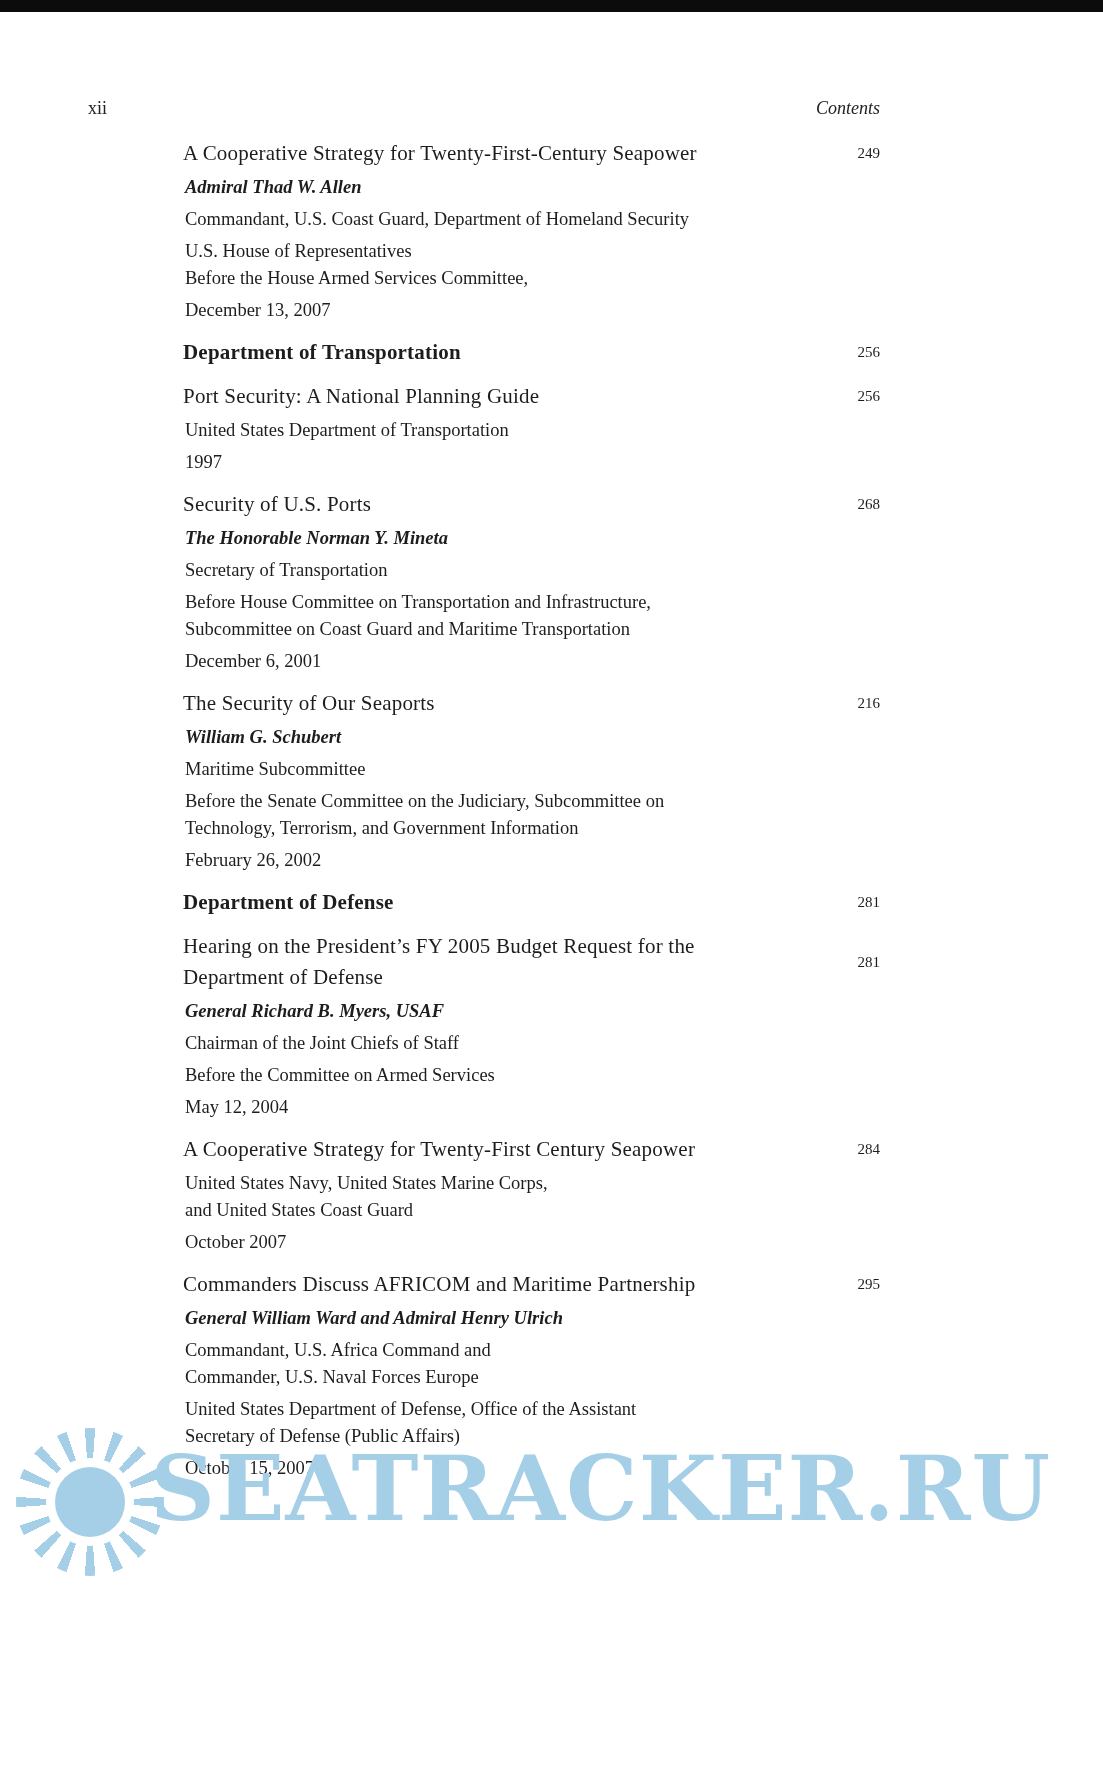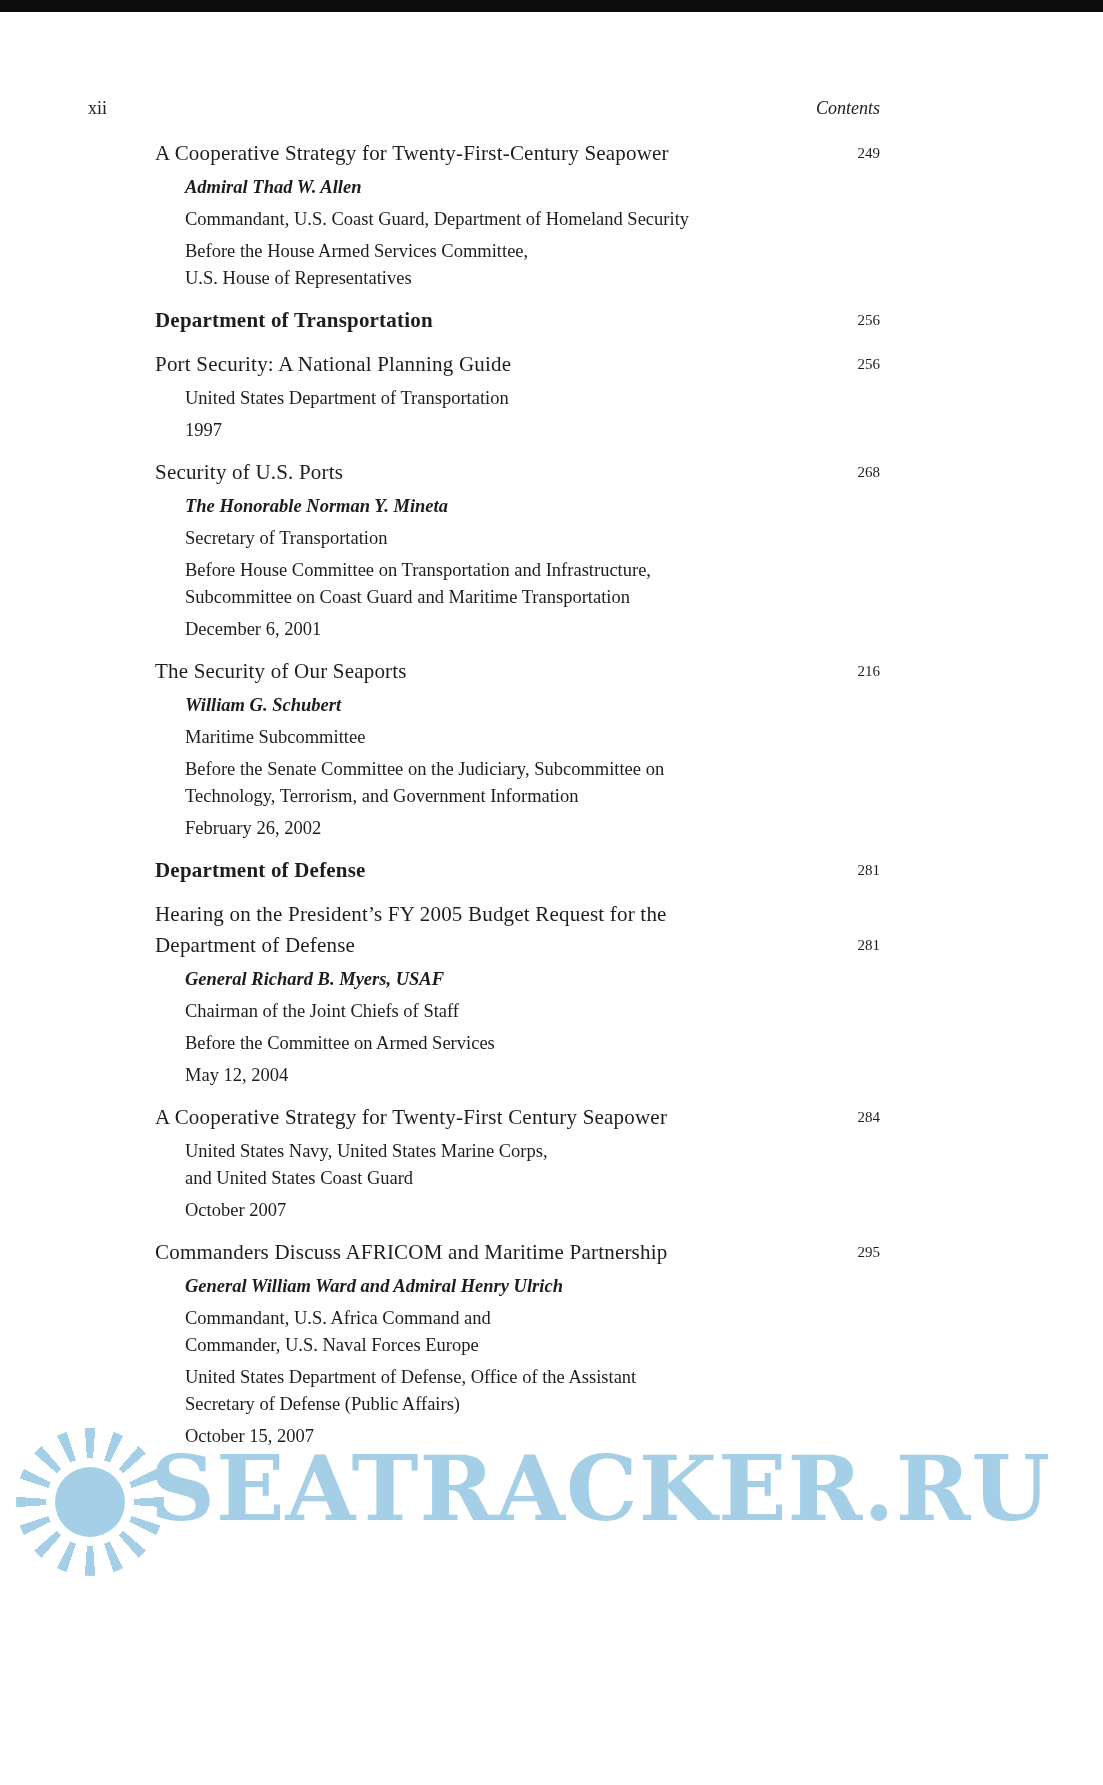--- a/index.html
+++ b/index.html
@@ -35,21 +35,22 @@
   .toc {
     position: absolute;
     top: 138px;
     left: 155px;
     width: 725px;
   }
   .entry { margin-top: 13px; }
   .entry:first-child { margin-top: 0; }
   .entry-head {
     display: flex;
-    align-items: flex-end;
+    align-items: center;
+    margin-left: 28px;
   }
   .entry-title {
     flex: 1;
     font-size: 21px;
     line-height: 31px;
     letter-spacing: 0.2px;
   }
   .section .entry-title { font-weight: 700; }
   .entry-page {
     font-size: 15px;
@@ -136,22 +137,25 @@
         </div>
         <div class="entry-page">249</div>
       </div>
       <div class="detail italic">
         <div class="detail-line">Admiral Thad W. Allen</div>
       </div>
       <div class="detail">
         <div class="detail-line">Commandant, U.S. Coast Guard, Department of Homeland Security</div>
       </div>
       <div class="detail">
+        <div class="detail-line">U.S. House of Representatives</div>
         <div class="detail-line">Before the House Armed Services Committee,</div>
-        <div class="detail-line">U.S. House of Representatives</div>
+      </div>
+      <div class="detail">
+        <div class="detail-line">December 13, 2007</div>
       </div>
     </div>
     <div class="entry section">
       <div class="entry-head">
         <div class="entry-title">
           <div class="title-line">Department of Transportation</div>
         </div>
         <div class="entry-page">256</div>
       </div>
     </div>

